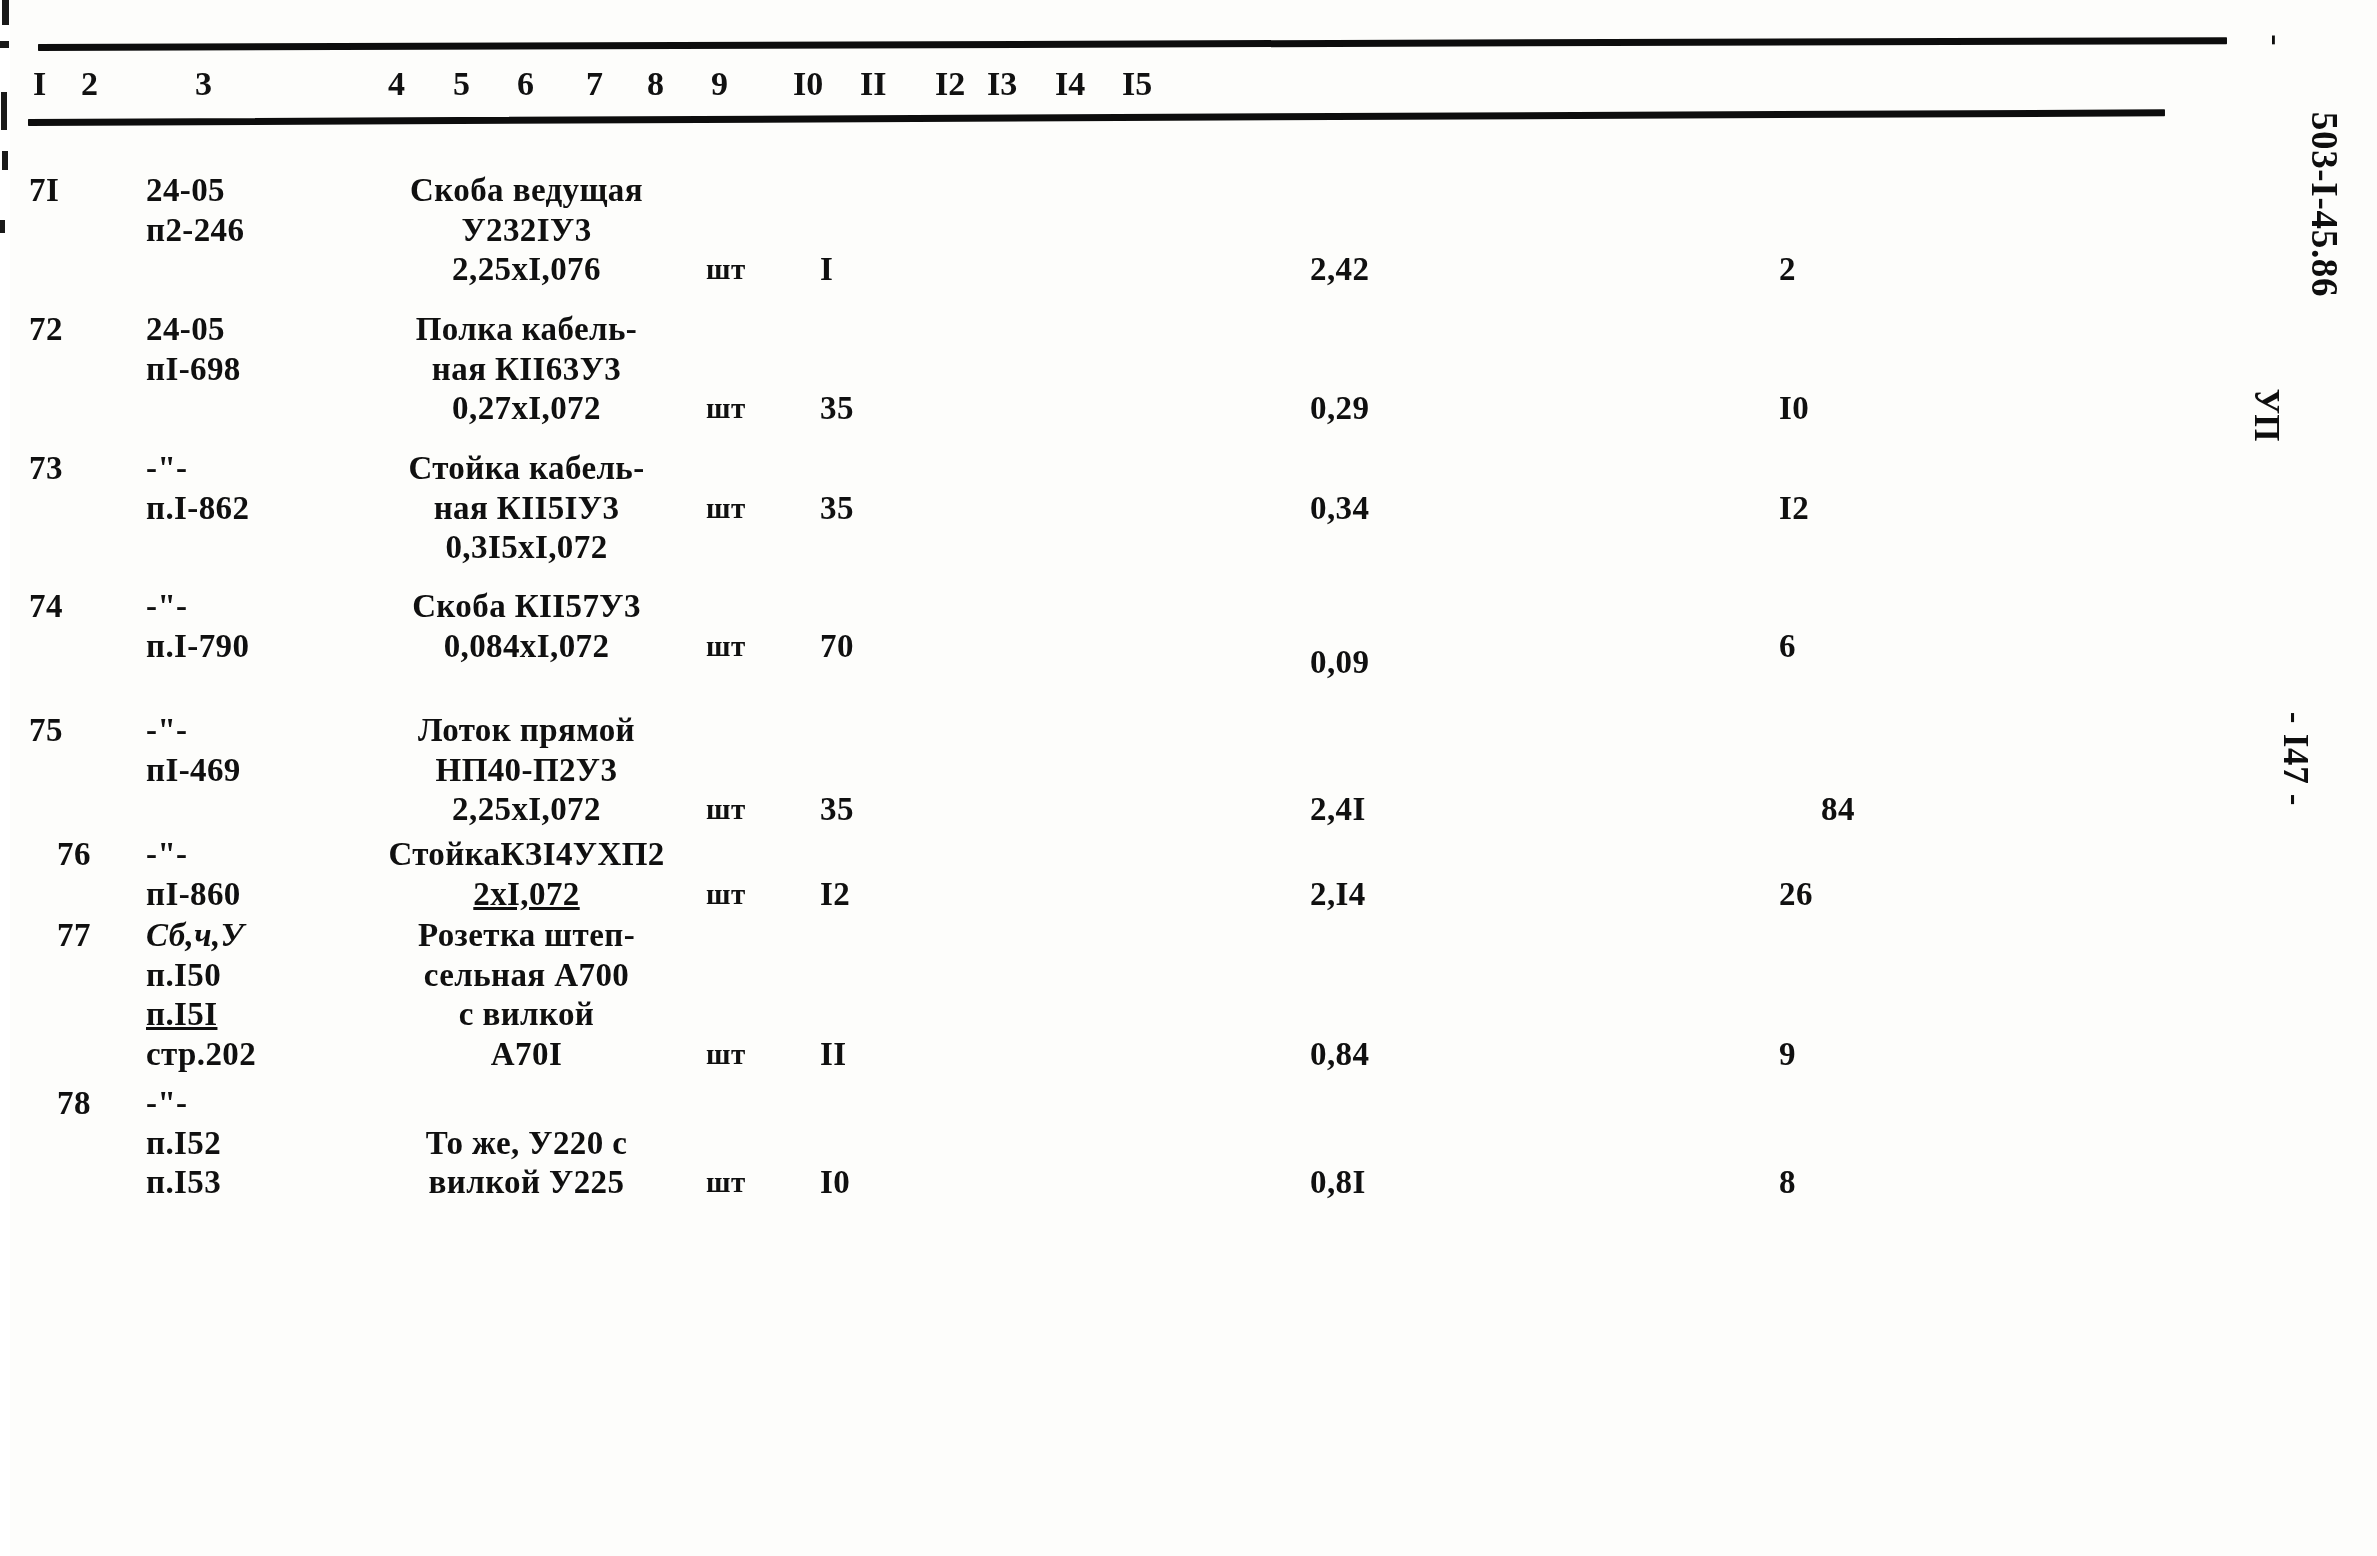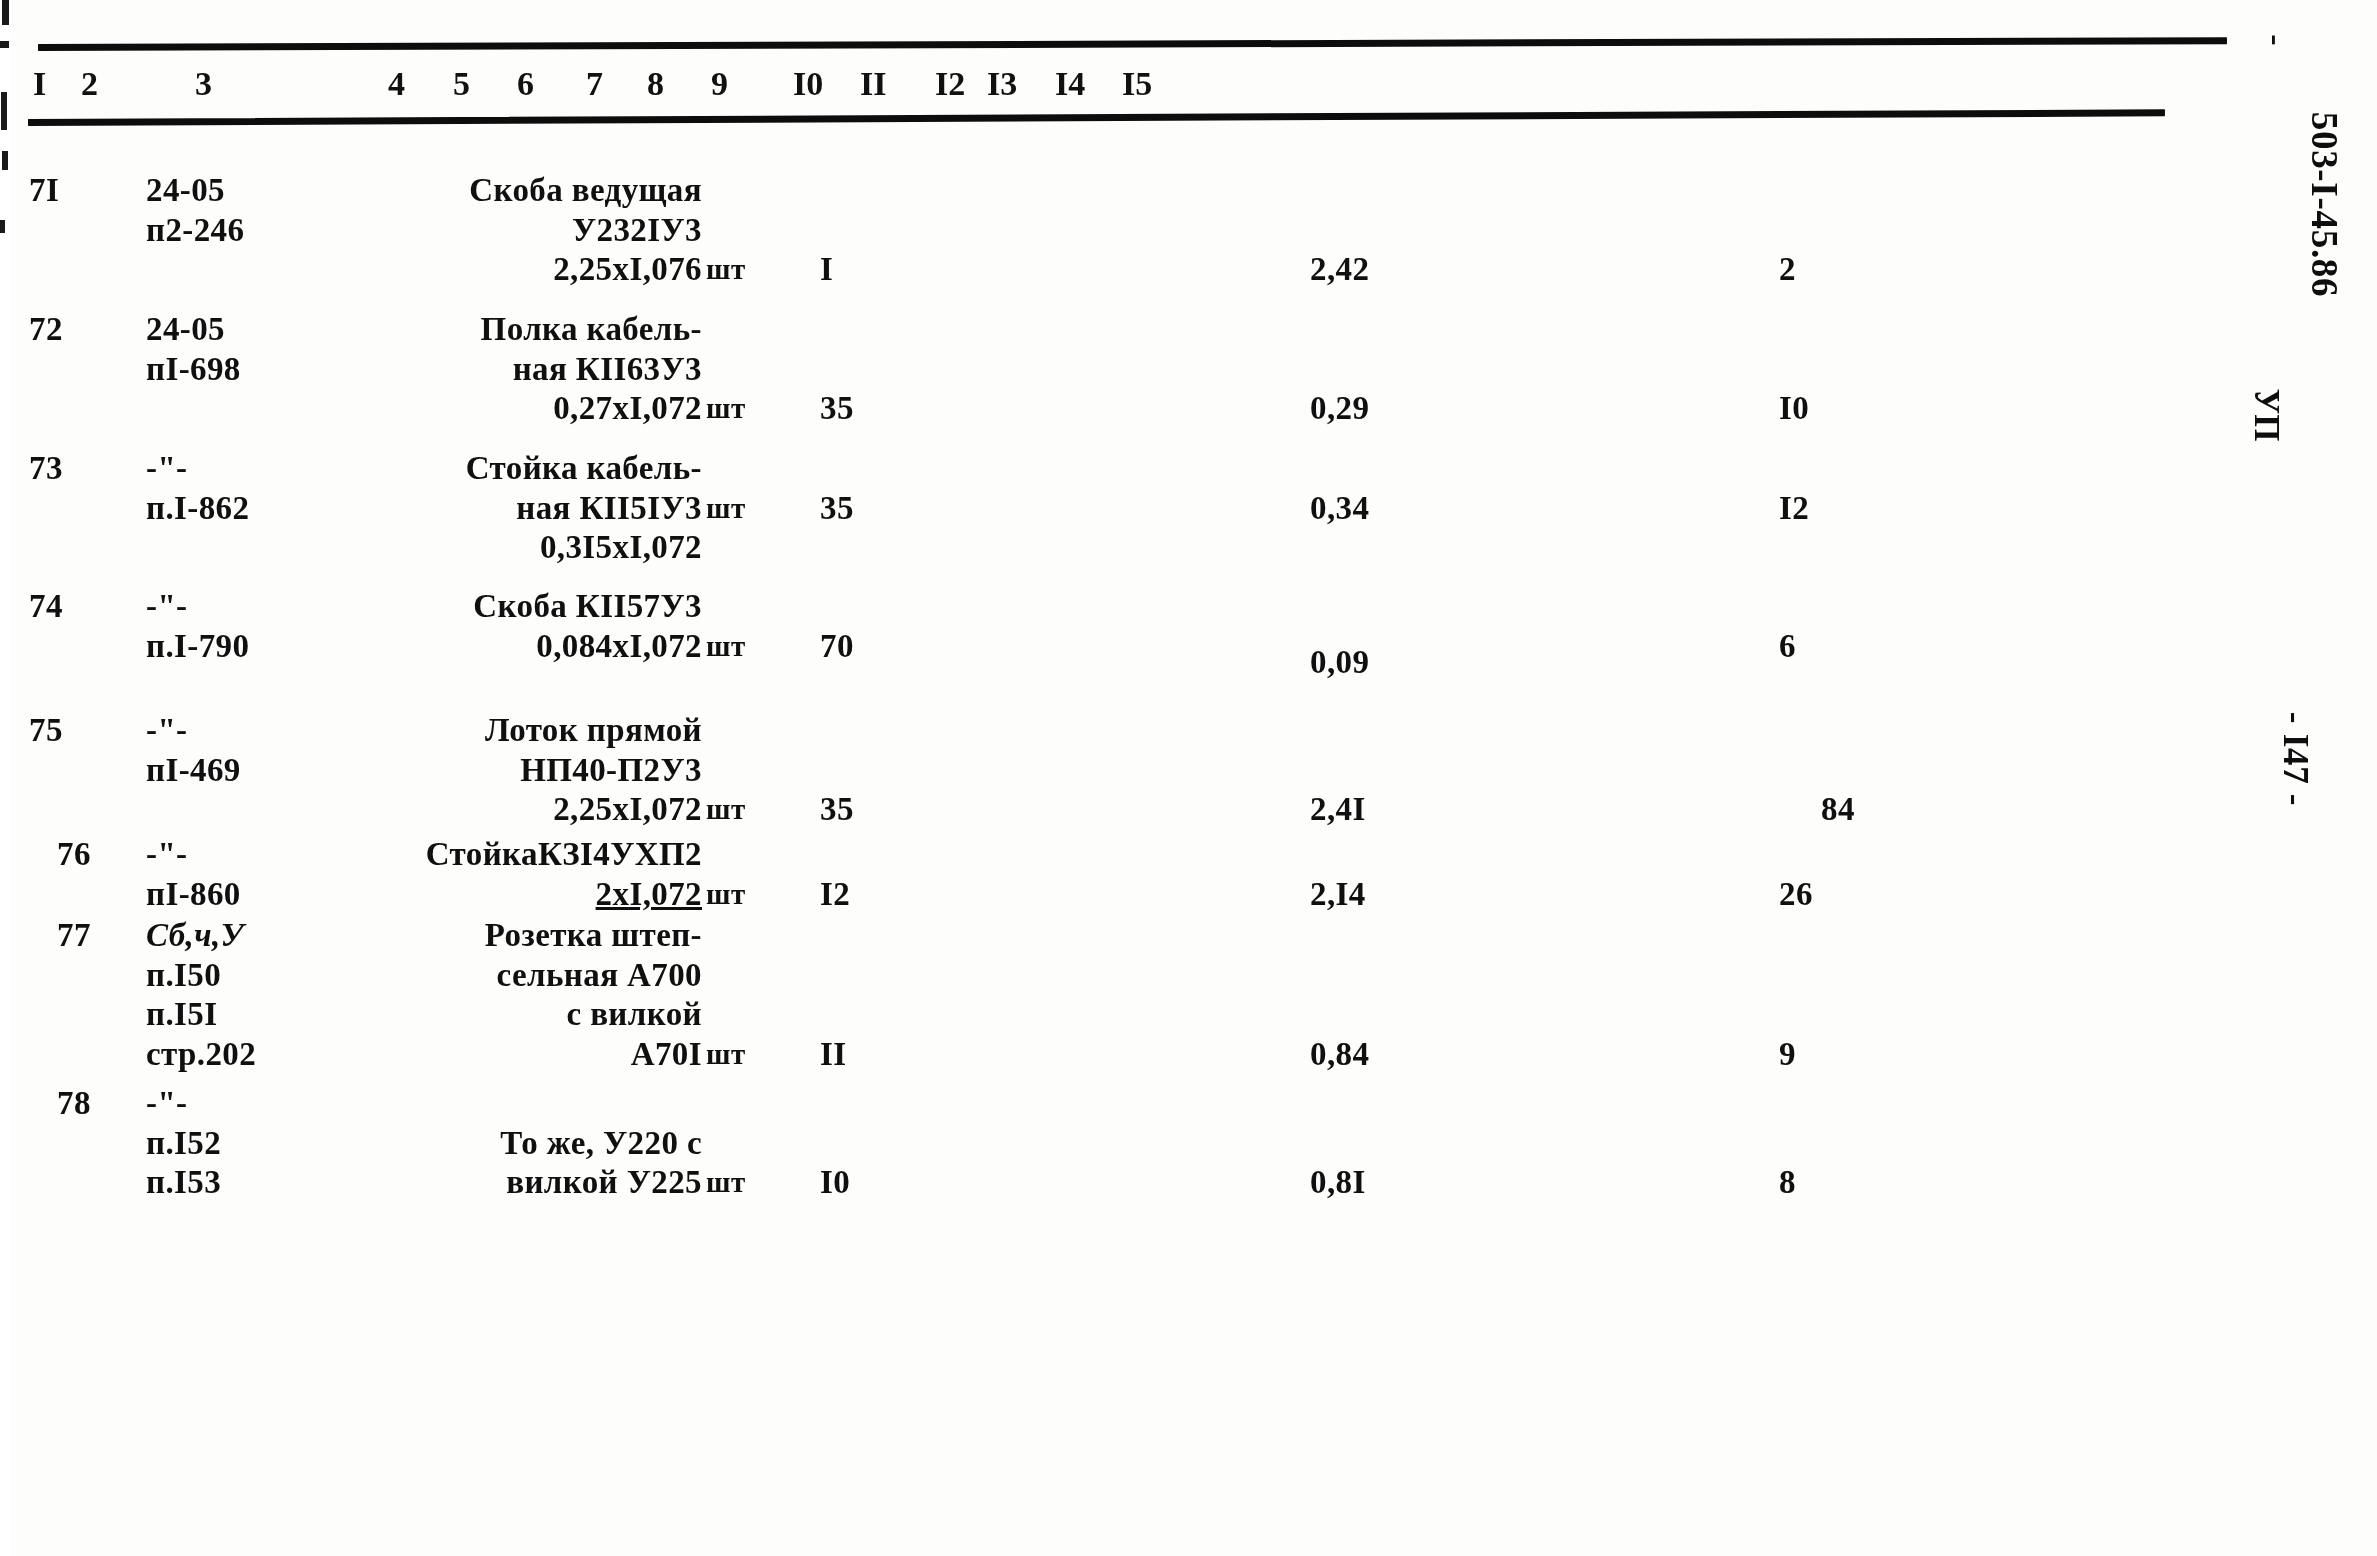--- a/index.html
+++ b/index.html
@@ -95,21 +95,21 @@
     font-size: 33px;
     font-weight: 700;
     line-height: 40px;
     color: #101010;
     white-space: pre;
     letter-spacing: 0.4px;
   }
   .cell.c1  { left: 29px;  width: 88px; text-align: left; }
   .cell.c1b { left: 57px;  width: 88px; text-align: left; }
   .cell.c2  { left: 146px; width: 220px; text-align: left; }
-  .cell.c3  { left: 351px; width: 351px; text-align: right; }
+  .cell.c3  { left: 351px; width: 351px; text-align: center; }
   .cell.c4  { left: 706px; width: 81px; text-align: left; font-size: 29px; }
   .cell.c5  { left: 820px; width: 110px; text-align: left; }
   .cell.c9  { left: 1310px; width: 161px; text-align: left; }
   .cell.c13 { left: 1779px; width: 117px; text-align: left; }
 
   
   .vstamp {
     position: absolute;
     transform-origin: center center;
     white-space: nowrap;
@@ -255,21 +255,21 @@
         <div class="cell c3" style="top: 40px; text-decoration: underline;">2xI,072</div>
         <div class="cell c4" style="top: 40px;">шт</div>
         <div class="cell c5" style="top: 40px;">I2</div>
         <div class="cell c9" style="top: 40px;">2,I4</div>
         <div class="cell c13" style="top: 40px;">26</div>
       </div>
       <div class="row" style="top: 915px;">
         <div class="cell c1b" style="top: 0px;">77</div>
         <div class="cell c2" style="top: 0px; font-style: italic;">Сб,ч,У</div>
         <div class="cell c2" style="top: 40px;">п.I50</div>
-        <div class="cell c2" style="top: 79px;">п.I5I</div>
+        <div class="cell c2" style="top: 79px; text-decoration: underline;">п.I5I</div>
         <div class="cell c2" style="top: 119px;">стр.202</div>
         <div class="cell c3" style="top: 0px;">Розетка штеп-</div>
         <div class="cell c3" style="top: 40px;">сельная А700</div>
         <div class="cell c3" style="top: 79px;">с вилкой</div>
         <div class="cell c3" style="top: 119px;">А70I</div>
         <div class="cell c4" style="top: 119px;">шт</div>
         <div class="cell c5" style="top: 119px;">II</div>
         <div class="cell c9" style="top: 119px;">0,84</div>
         <div class="cell c13" style="top: 119px;">9</div>
       </div>

